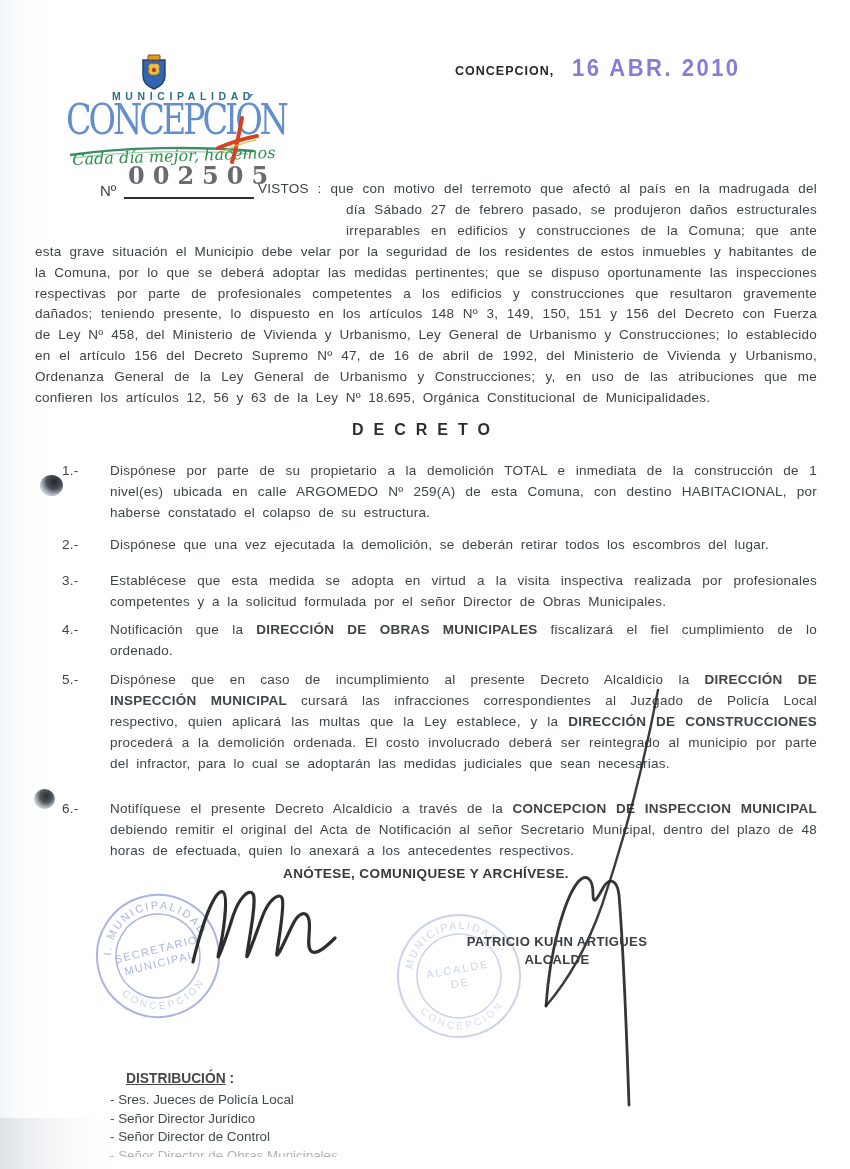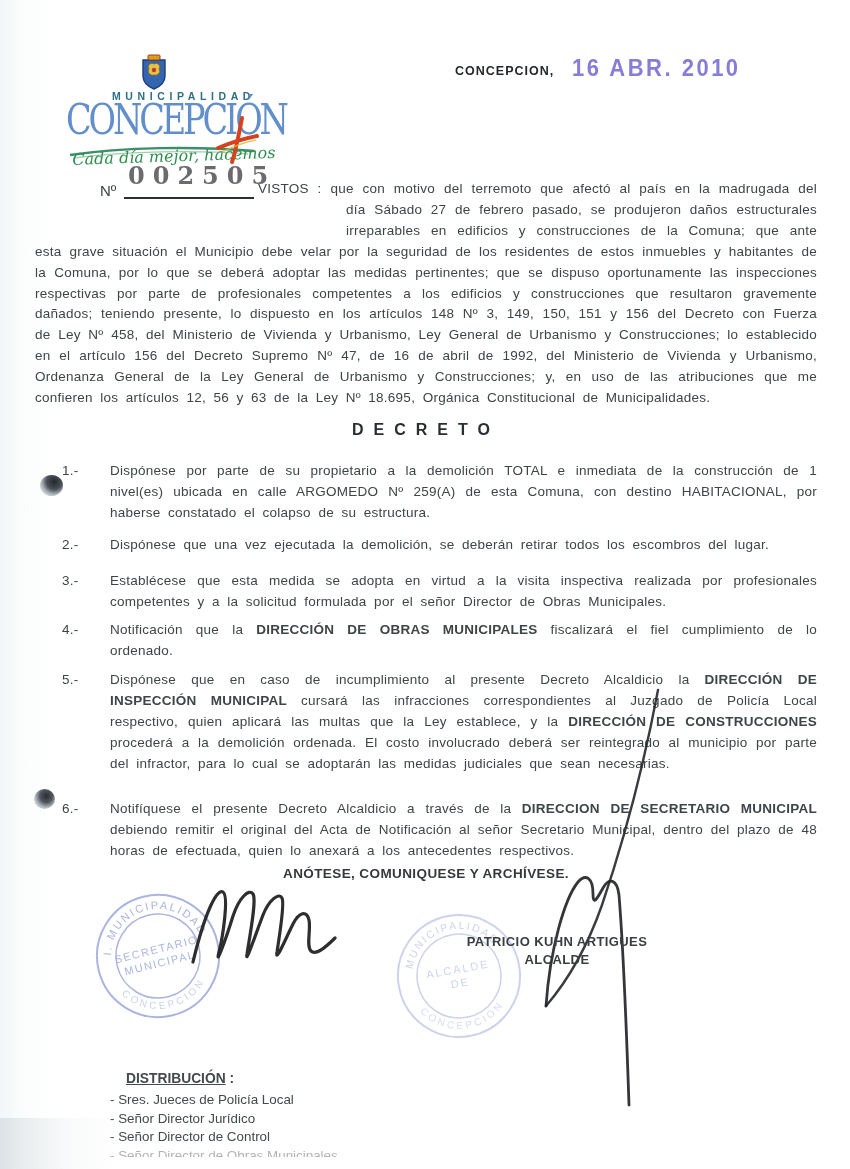--- a/index.html
+++ b/index.html
@@ -120,21 +120,21 @@
   <div class="abs item bodytxt" style="top:620px;">
     <div class="inum">4.-</div>
     <div class="itxt"><span>Notificación que la </span><span class="b">DIRECCIÓN DE OBRAS MUNICIPALES</span><span> fiscalizará el fiel cumplimiento de lo ordenado.</span></div>
   </div>
   <div class="abs item bodytxt" style="top:670px;">
     <div class="inum">5.-</div>
     <div class="itxt"><span>Dispónese que en caso de incumplimiento al presente Decreto Alcaldicio la </span><span class="b">DIRECCIÓN DE INSPECCIÓN MUNICIPAL</span><span> cursará las infracciones correspondientes al Juzgado de Policía Local respectivo, quien aplicará las multas que la Ley establece, y la </span><span class="b">DIRECCIÓN DE CONSTRUCCIONES</span><span> procederá a la demolición ordenada. El costo involucrado deberá ser reintegrado al municipio por parte del infractor, para lo cual se adoptarán las medidas judiciales que sean necesarias.</span></div>
   </div>
   <div class="abs item bodytxt" style="top:799px;">
     <div class="inum">6.-</div>
-    <div class="itxt"><span>Notifíquese el presente Decreto Alcaldicio a través de la </span><span class="b">DIRECCION DE SECRETARIO MUNICIPAL</span><span> debiendo remitir el original del Acta de Notificación al señor Secretario Municipal, dentro del plazo de 48 horas de efectuada, quien lo anexará a los antecedentes respectivos.</span></div>
+    <div class="itxt"><span>Notifíquese el presente Decreto Alcaldicio a través de la </span><span class="b">CONCEPCION DE INSPECCION MUNICIPAL</span><span> debiendo remitir el original del Acta de Notificación al señor Secretario Municipal, dentro del plazo de 48 horas de efectuada, quien lo anexará a los antecedentes respectivos.</span></div>
   </div>
 
   <div class="abs closing">ANÓTESE, COMUNIQUESE Y ARCHÍVESE.</div>
 
   <div class="abs stamp" style="left:92px;top:890px;transform:rotate(-14deg);">
     <svg width="132" height="132" viewBox="0 0 132 132" fill="none">
       <defs>
         <path id="arcTopL" d="M 19 66 A 47 47 0 0 1 113 66"></path>
         <path id="arcBotL" d="M 13 66 A 53 53 0 0 0 119 66"></path>
       </defs>

